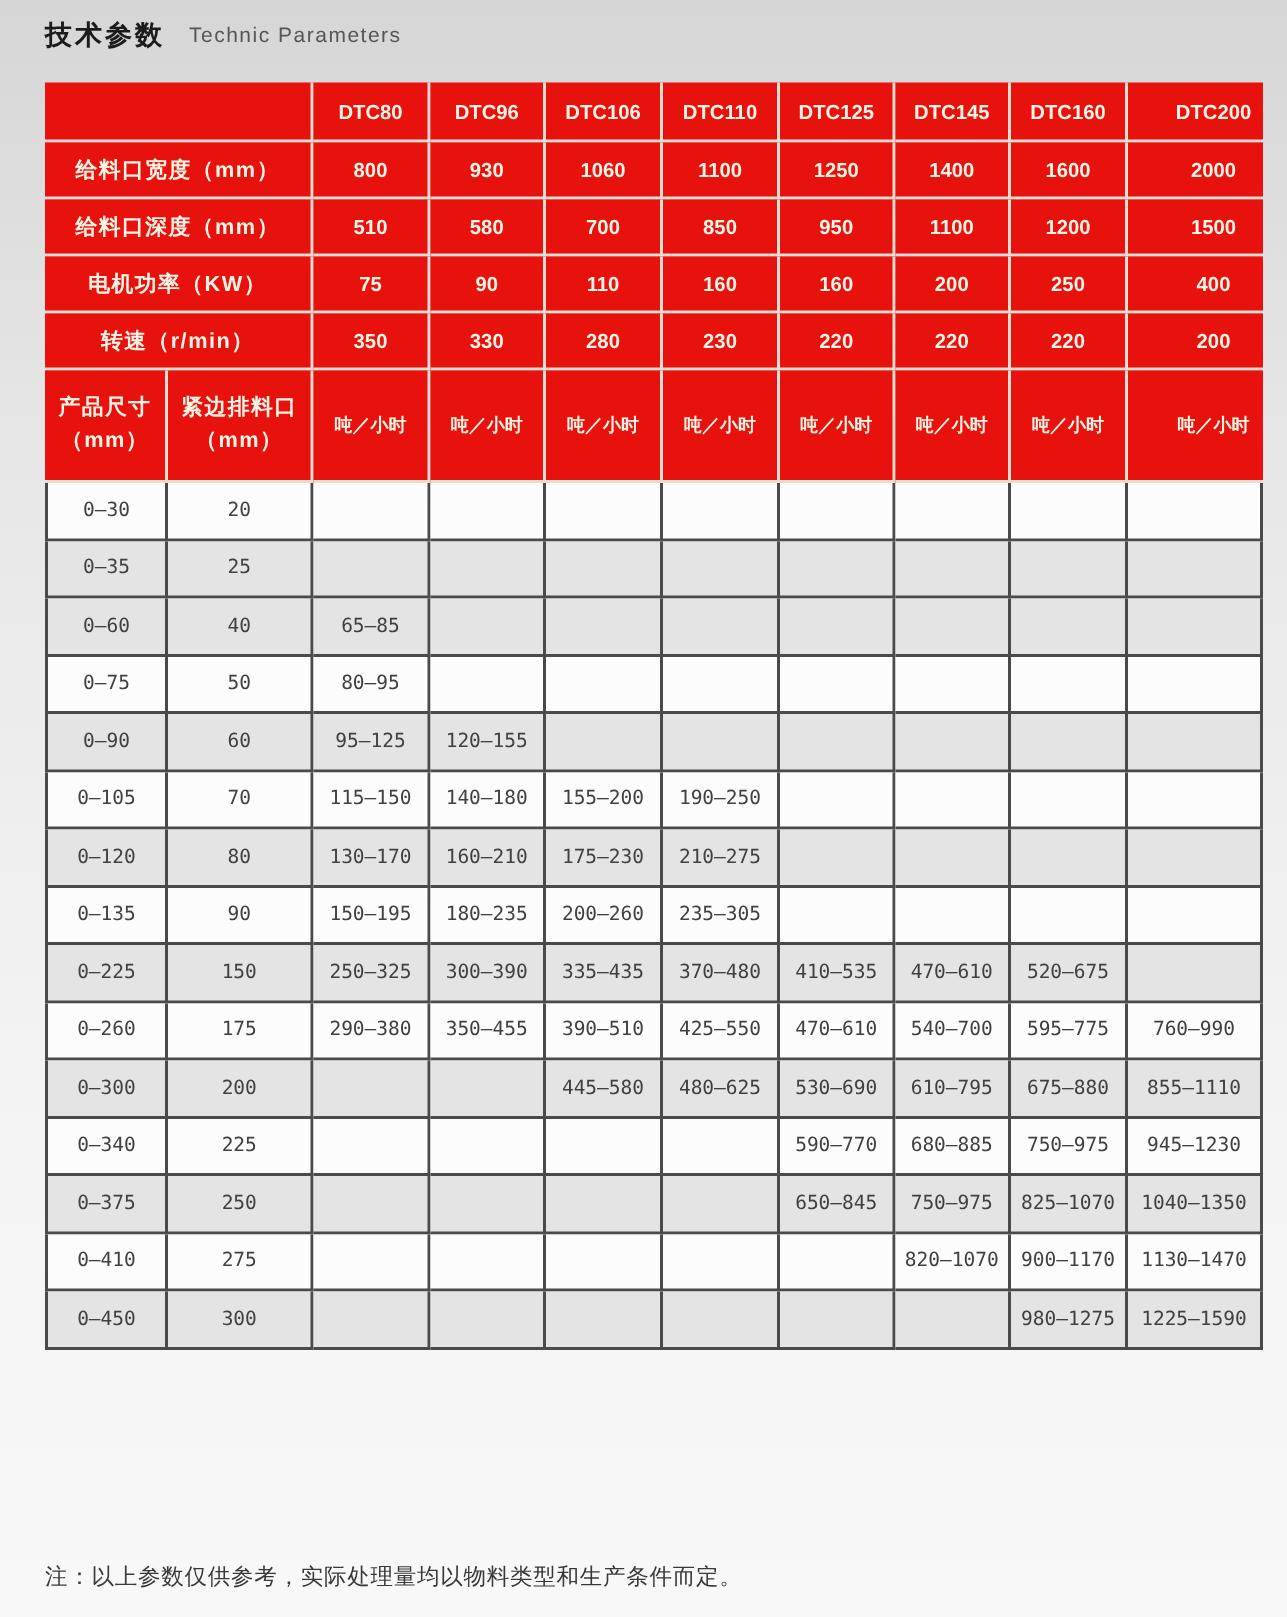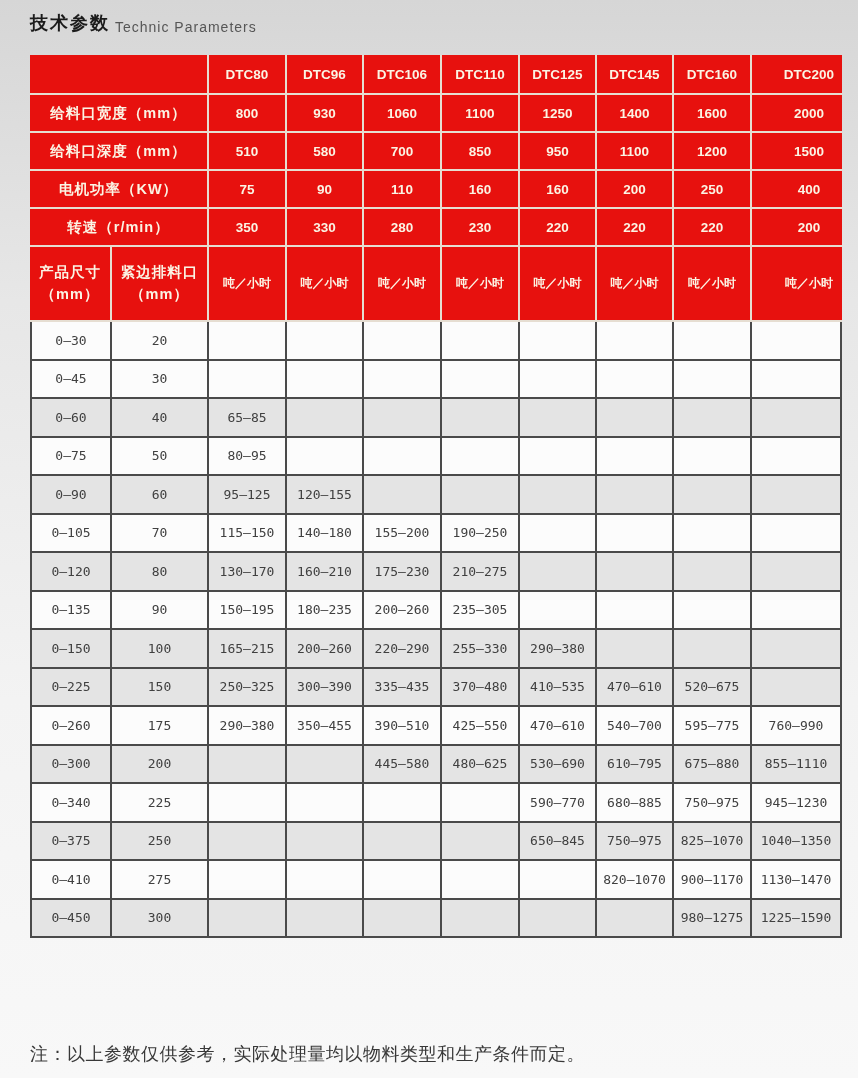--- a/index.html
+++ b/index.html
@@ -3,21 +3,21 @@
 <meta charset="utf-8">
 <style>
   html,body{margin:0;padding:0;}
   .page{
     position:relative;
     width:858px;height:1078px;
     background:linear-gradient(180deg,#d6d6d6 0%,#e7e7e7 28%,#f3f3f3 65%,#f8f8f8 100%);
     font-family:"Liberation Sans",sans-serif;
     overflow:hidden;
   }
-  .titlebar{position:absolute;left:30px;top:11px;display:flex;align-items:flex-end;gap:5px;}
+  .titlebar{position:absolute;left:30px;top:11px;display:flex;align-items:center;gap:16px;}
   .title-zh{font-size:18px;font-weight:bold;color:#1b1b1b;letter-spacing:2px;}
   .title-en{font-size:14px;color:#565656;letter-spacing:1px;}
 
   table.params{
     position:absolute;left:30px;top:55px;width:812px;
     border-spacing:0;table-layout:fixed;
   }
   table.params td{
     box-sizing:border-box;text-align:center;vertical-align:middle;
     padding:0;overflow:hidden;white-space:nowrap;
@@ -41,21 +41,21 @@
     background:#fcfcfc;color:#404040;
     font-family:"DejaVu Sans Mono","Liberation Sans",monospace;
     font-size:13px;
     border-right:2px solid #4a4a4a;border-bottom:2px solid #4a4a4a;
   }
   tr.data-row td:first-child{border-left:2px solid #4a4a4a;}
   tr.data-row.alt td{background:#e4e4e4;}
 
   .note{
     position:absolute;left:30px;top:1042px;
-    font-size:18px;color:#383838;letter-spacing:0.5px;
+    font-size:15px;color:#383838;letter-spacing:0.5px;
   }
 </style>
 </head>
 <body>
 
 <div class="page">
 
   <div class="titlebar">
     <span class="title-zh">技术参数</span>
     <span class="title-en">Technic Parameters</span>
@@ -155,23 +155,23 @@
           <td>20</td>
           <td></td>
           <td></td>
           <td></td>
           <td></td>
           <td></td>
           <td></td>
           <td></td>
           <td></td>
         </tr>
-        <tr class="data-row">
-          <td>0–45</td>
-          <td>30</td>
+        <tr class="data-row alt">
+          <td>0–35</td>
+          <td>25</td>
           <td></td>
           <td></td>
           <td></td>
           <td></td>
           <td></td>
           <td></td>
           <td></td>
           <td></td>
         </tr>
         <tr class="data-row alt">
@@ -235,32 +235,20 @@
           <td></td>
         </tr>
         <tr class="data-row">
           <td>0–135</td>
           <td>90</td>
           <td>150–195</td>
           <td>180–235</td>
           <td>200–260</td>
           <td>235–305</td>
           <td></td>
-          <td></td>
-          <td></td>
-          <td></td>
-        </tr>
-        <tr class="data-row alt">
-          <td>0–150</td>
-          <td>100</td>
-          <td>165–215</td>
-          <td>200–260</td>
-          <td>220–290</td>
-          <td>255–330</td>
-          <td>290–380</td>
           <td></td>
           <td></td>
           <td></td>
         </tr>
         <tr class="data-row alt">
           <td>0–225</td>
           <td>150</td>
           <td>250–325</td>
           <td>300–390</td>
           <td>335–435</td>

